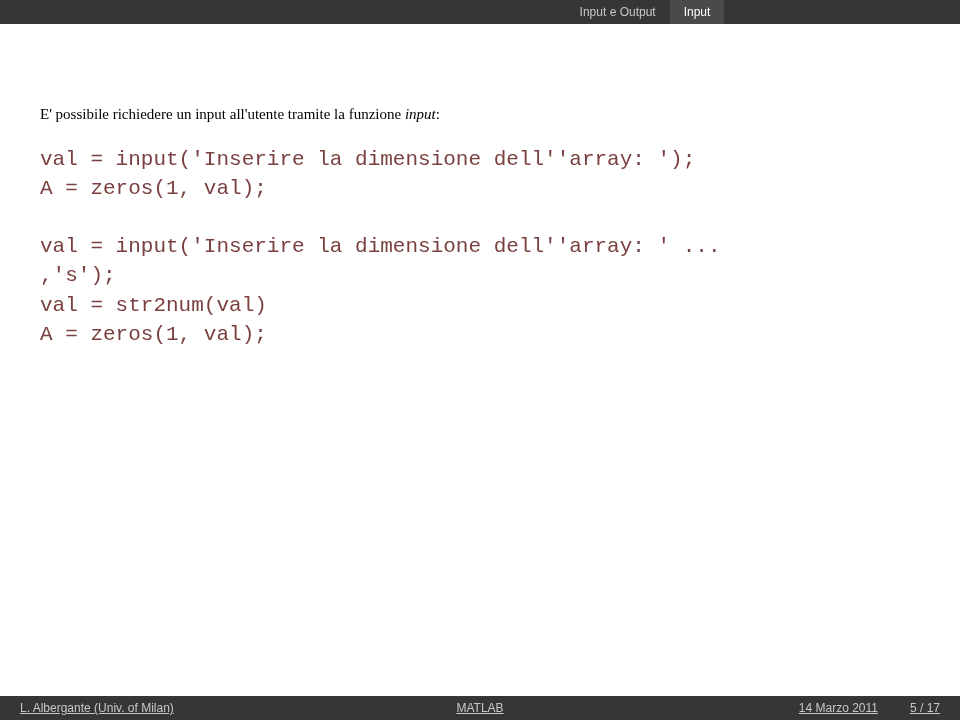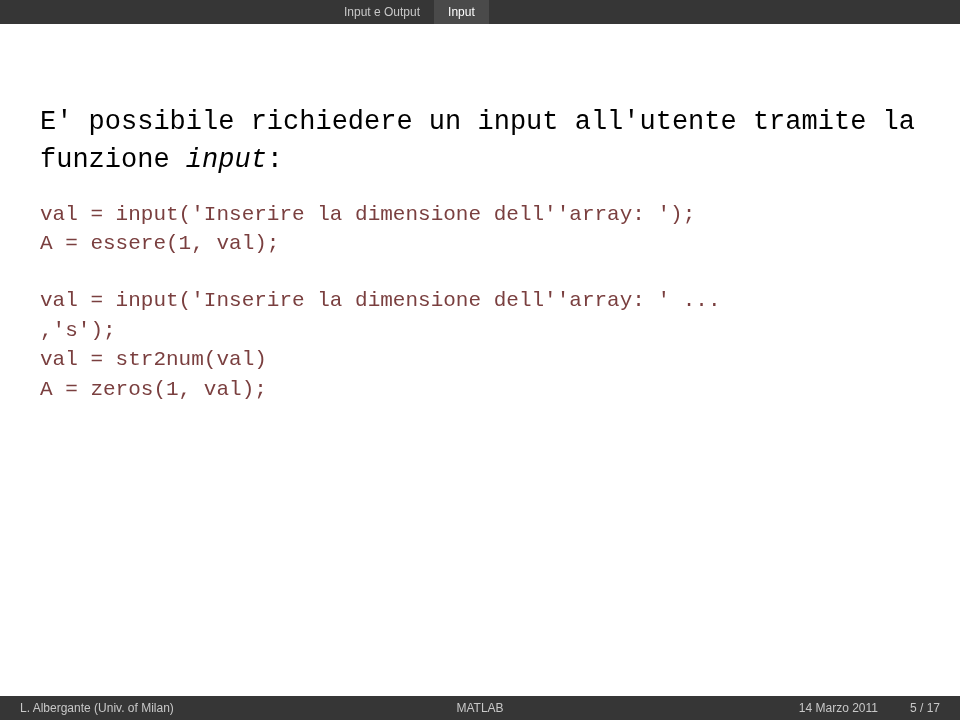--- a/index.html
+++ b/index.html
@@ -15,40 +15,41 @@
       position: relative;
       overflow: hidden;
     }
     .top-bar {
       width: 100%;
       height: 24px;
       background: #363636;
       display: flex;
       align-items: center;
       padding-left: 330px;
+      justify-content: center;
     }
     .top-tab {
       color: #c8c8c8;
       font-size: 12px;
       padding: 0 14px;
       height: 100%;
       display: flex;
       align-items: center;
     }
     .top-tab.active {
       background: #4a4a4a;
       color: #ffffff;
     }
     .content {
       padding: 80px 40px 0 40px;
       color: #000000;
     }
     .para {
-      font-size: 27px;
-      font-family: Liberation Mono, monospace;
+      font-size: 15px;
+      font-family: Liberation Serif, serif;
       color: #000000;
       margin-bottom: 20px;
       line-height: 1.4;
     }
     .italic {
       font-style: italic;
     }
     .code-block {
       font-family: 'Courier New', monospace;
       font-size: 21px;
@@ -67,20 +68,21 @@
       display: flex;
       align-items: center;
       justify-content: space-between;
       padding: 0 20px;
       color: #c8c8c8;
       font-size: 12px;
     }
     .footer-left, .footer-center, .footer-right {
       display: flex;
       align-items: center;
+      text-decoration: underline;
     }
     .footer-center {
       position: absolute;
       left: 50%;
       transform: translateX(-50%);
     }
   </style>
 </head>
 <body>
 
@@ -92,21 +94,21 @@
     <span>Input</span>
   </div>
 </div>
 
 <div class="content">
   <p class="para">
     <span>E' possibile richiedere un input all'utente tramite la funzione </span><span class="italic">input</span><span>:</span>
   </p>
 
   <div class="code-block">val = input('Inserire la dimensione dell''array: ');
-A = essere(1, val);</div>
+A = zeros(1, val);</div>
 
 
   <div class="code-block">val = input('Inserire la dimensione dell''array: ' ...
 ,'s');
 val = str2num(val)
 A = zeros(1, val);</div>
 </div>
 
 <div class="bottom-bar">
   <div class="footer-left">L. Albergante (Univ. of Milan)</div>

